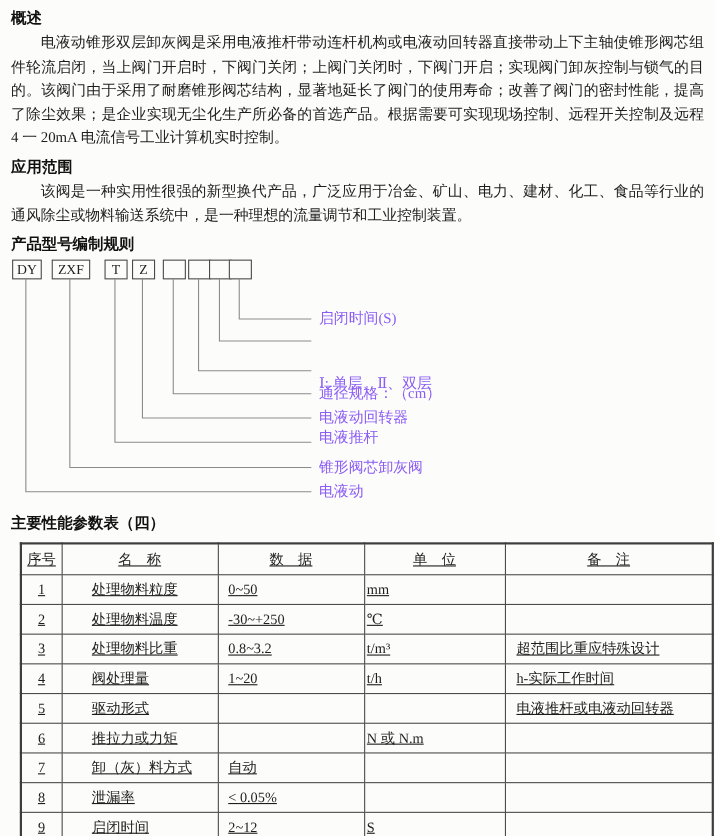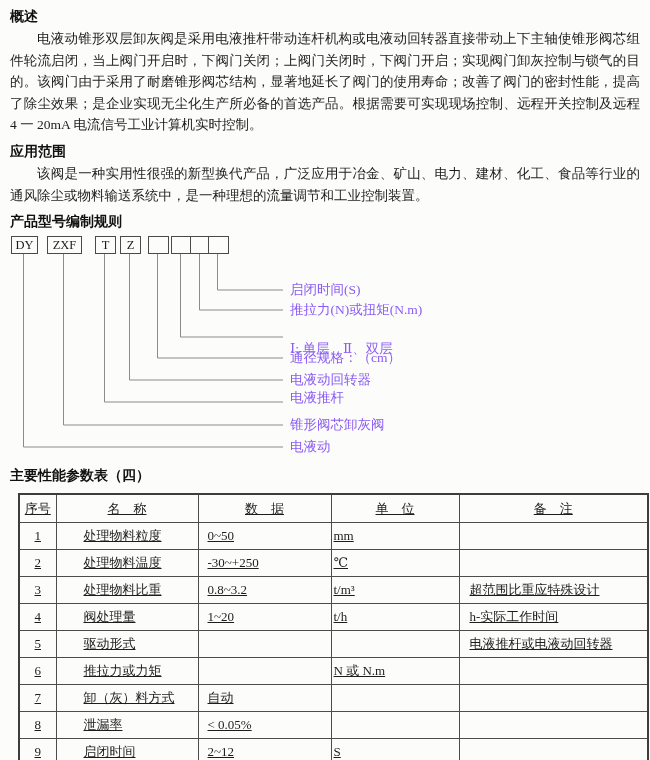--- a/index.html
+++ b/index.html
@@ -101,21 +101,20 @@
     <div class="dbox" style="left:11px;width:25px">DY</div>
     <div class="dbox" style="left:47px;width:33px">ZXF</div>
     <div class="dbox" style="left:95px;width:19px">T</div>
     <div class="dbox" style="left:120px;width:19px">Z</div>
     <div class="dbox" style="left:148px;width:19px"></div>
     <div class="dbox" style="left:171px;width:19px"></div>
     <div class="dbox" style="left:190px;width:19px"></div>
     <div class="dbox" style="left:208px;width:19px"></div>
 
     <div class="dlabel" style="top:47px">启闭时间(S)</div>
-    <div class="dlabel" style="top:67px">推拉力(N)或扭矩(N.m)</div>
     <div class="dlabel" style="top:106px">Ⅰ: 单层、Ⅱ、双层</div>
     <div class="dlabel" style="top:115px">通径规格：（cm）</div>
     <div class="dlabel" style="top:137px">电液动回转器</div>
     <div class="dlabel" style="top:155px">电液推杆</div>
     <div class="dlabel" style="top:182px">锥形阀芯卸灰阀</div>
     <div class="dlabel" style="top:204px">电液动</div>
   </div>
 
   <h2 class="hd params-hd">主要性能参数表（四）</h2>
 

